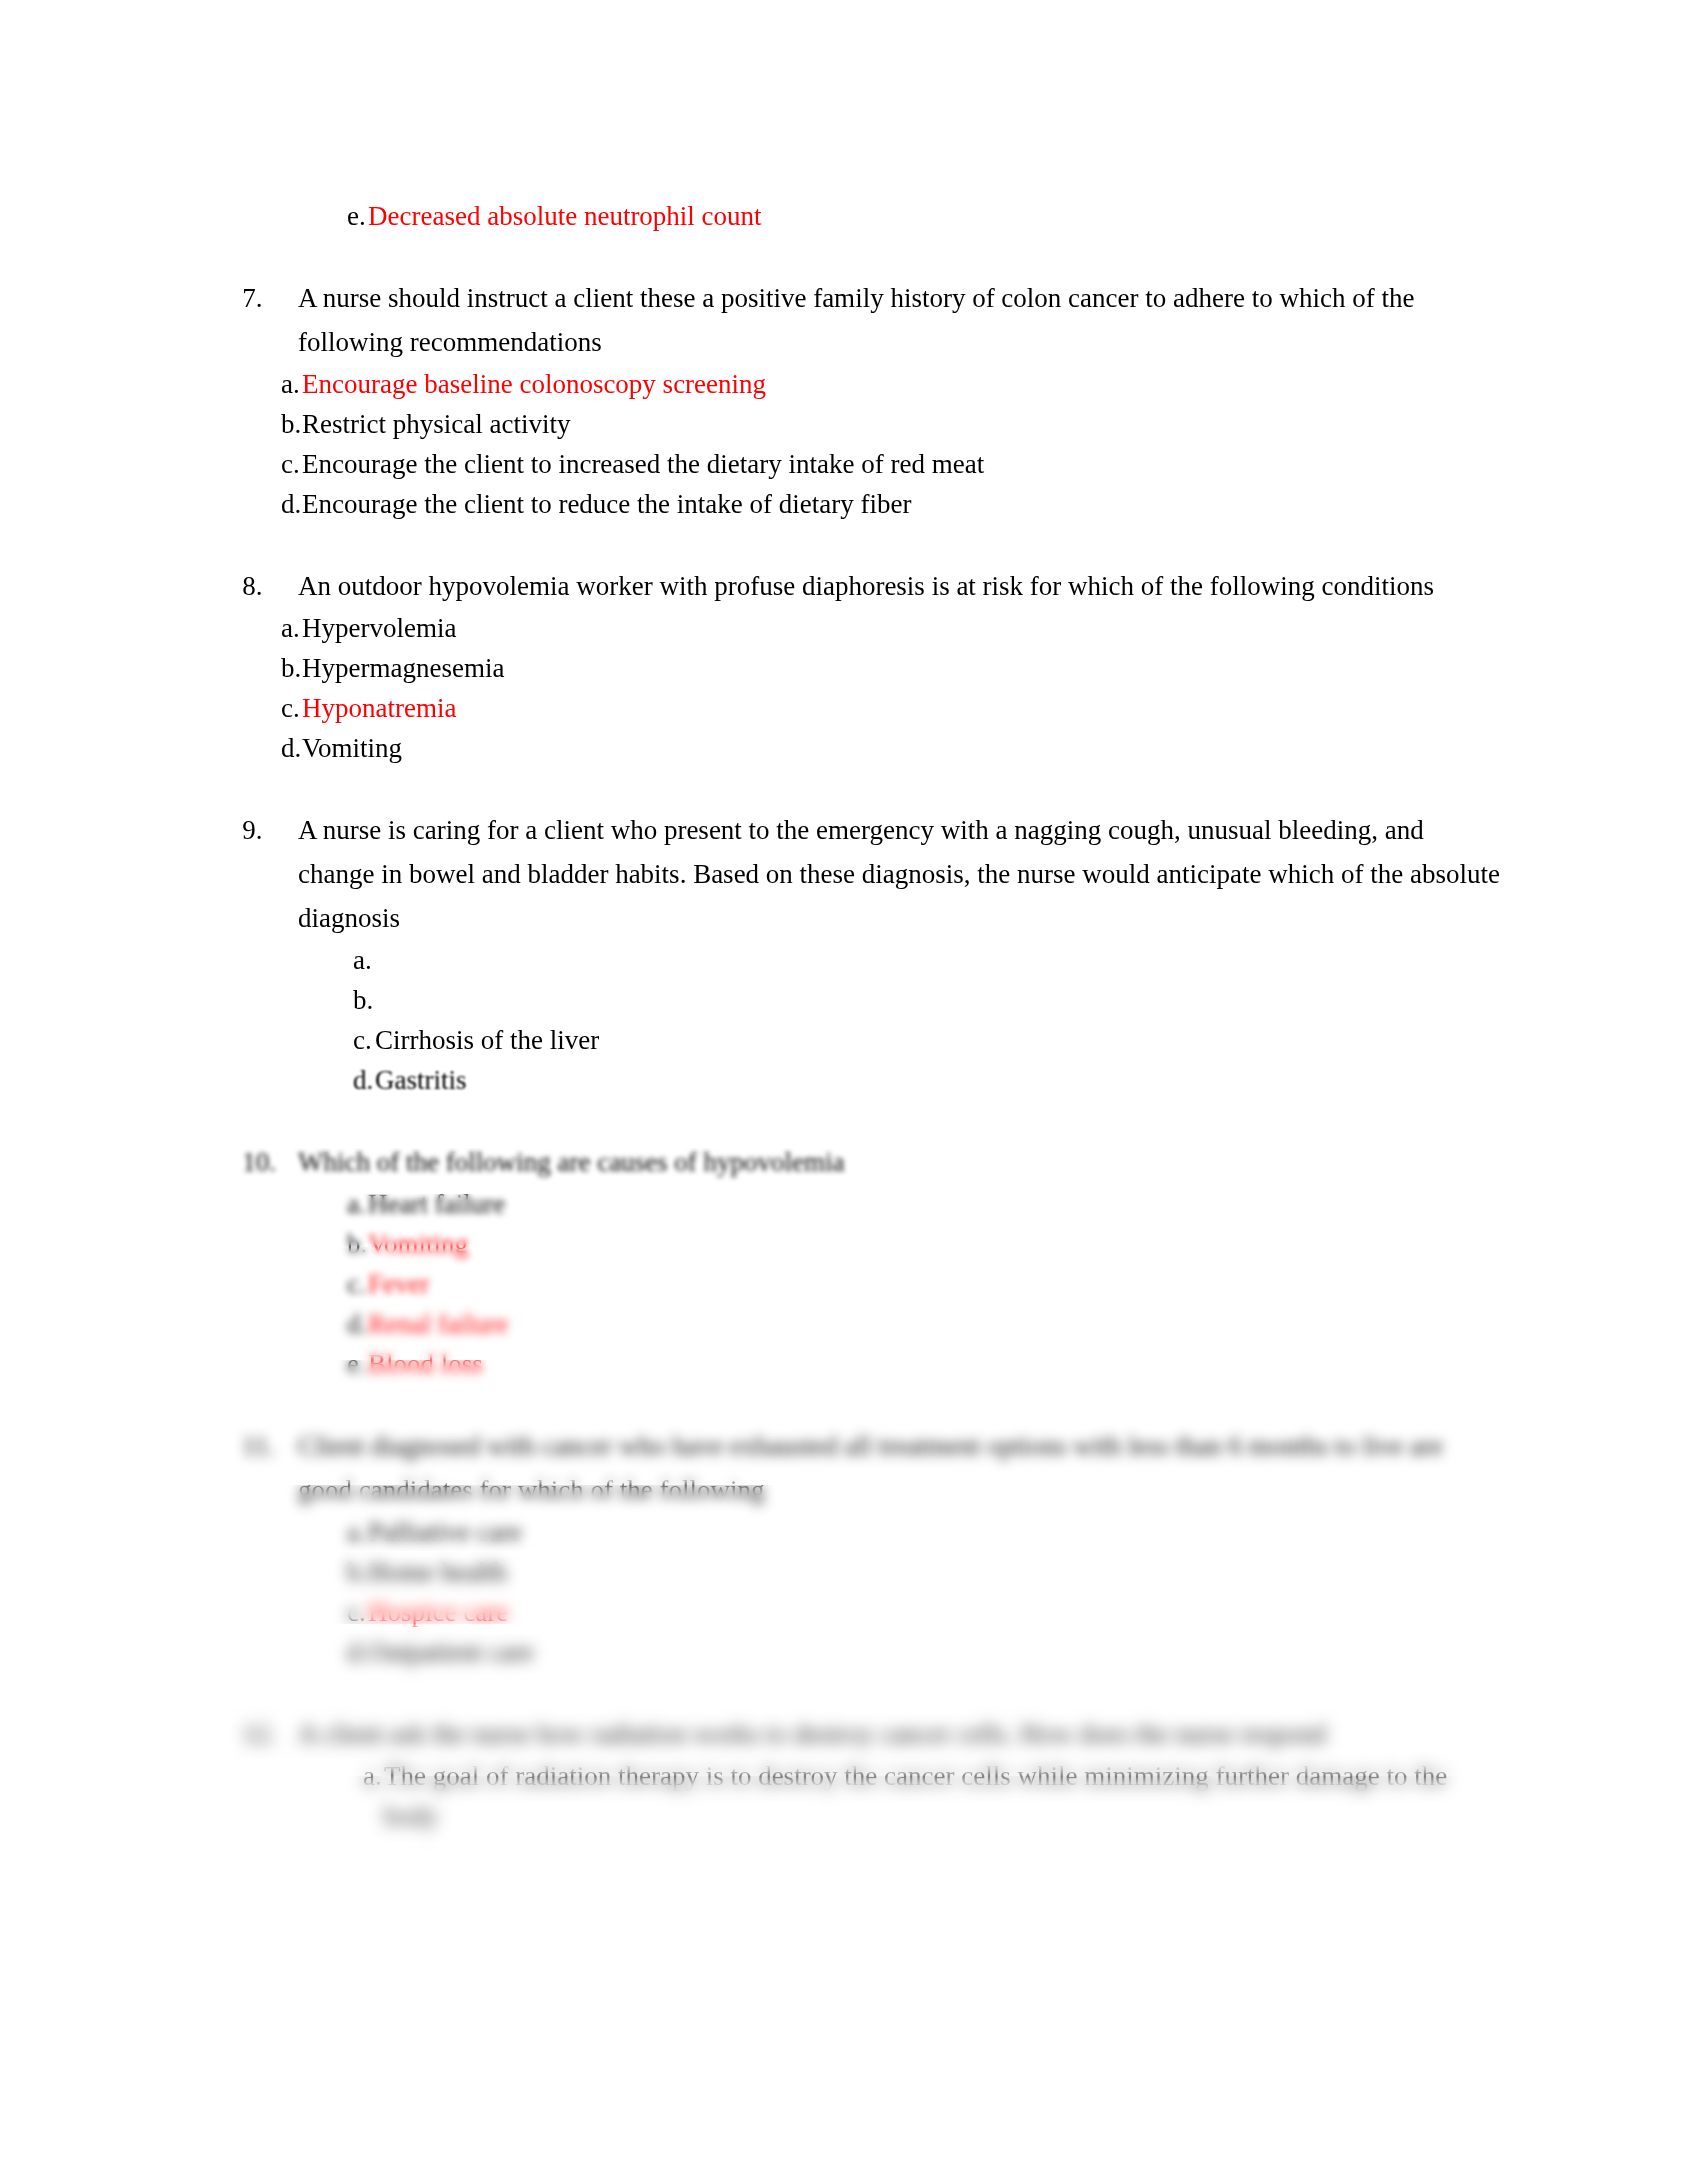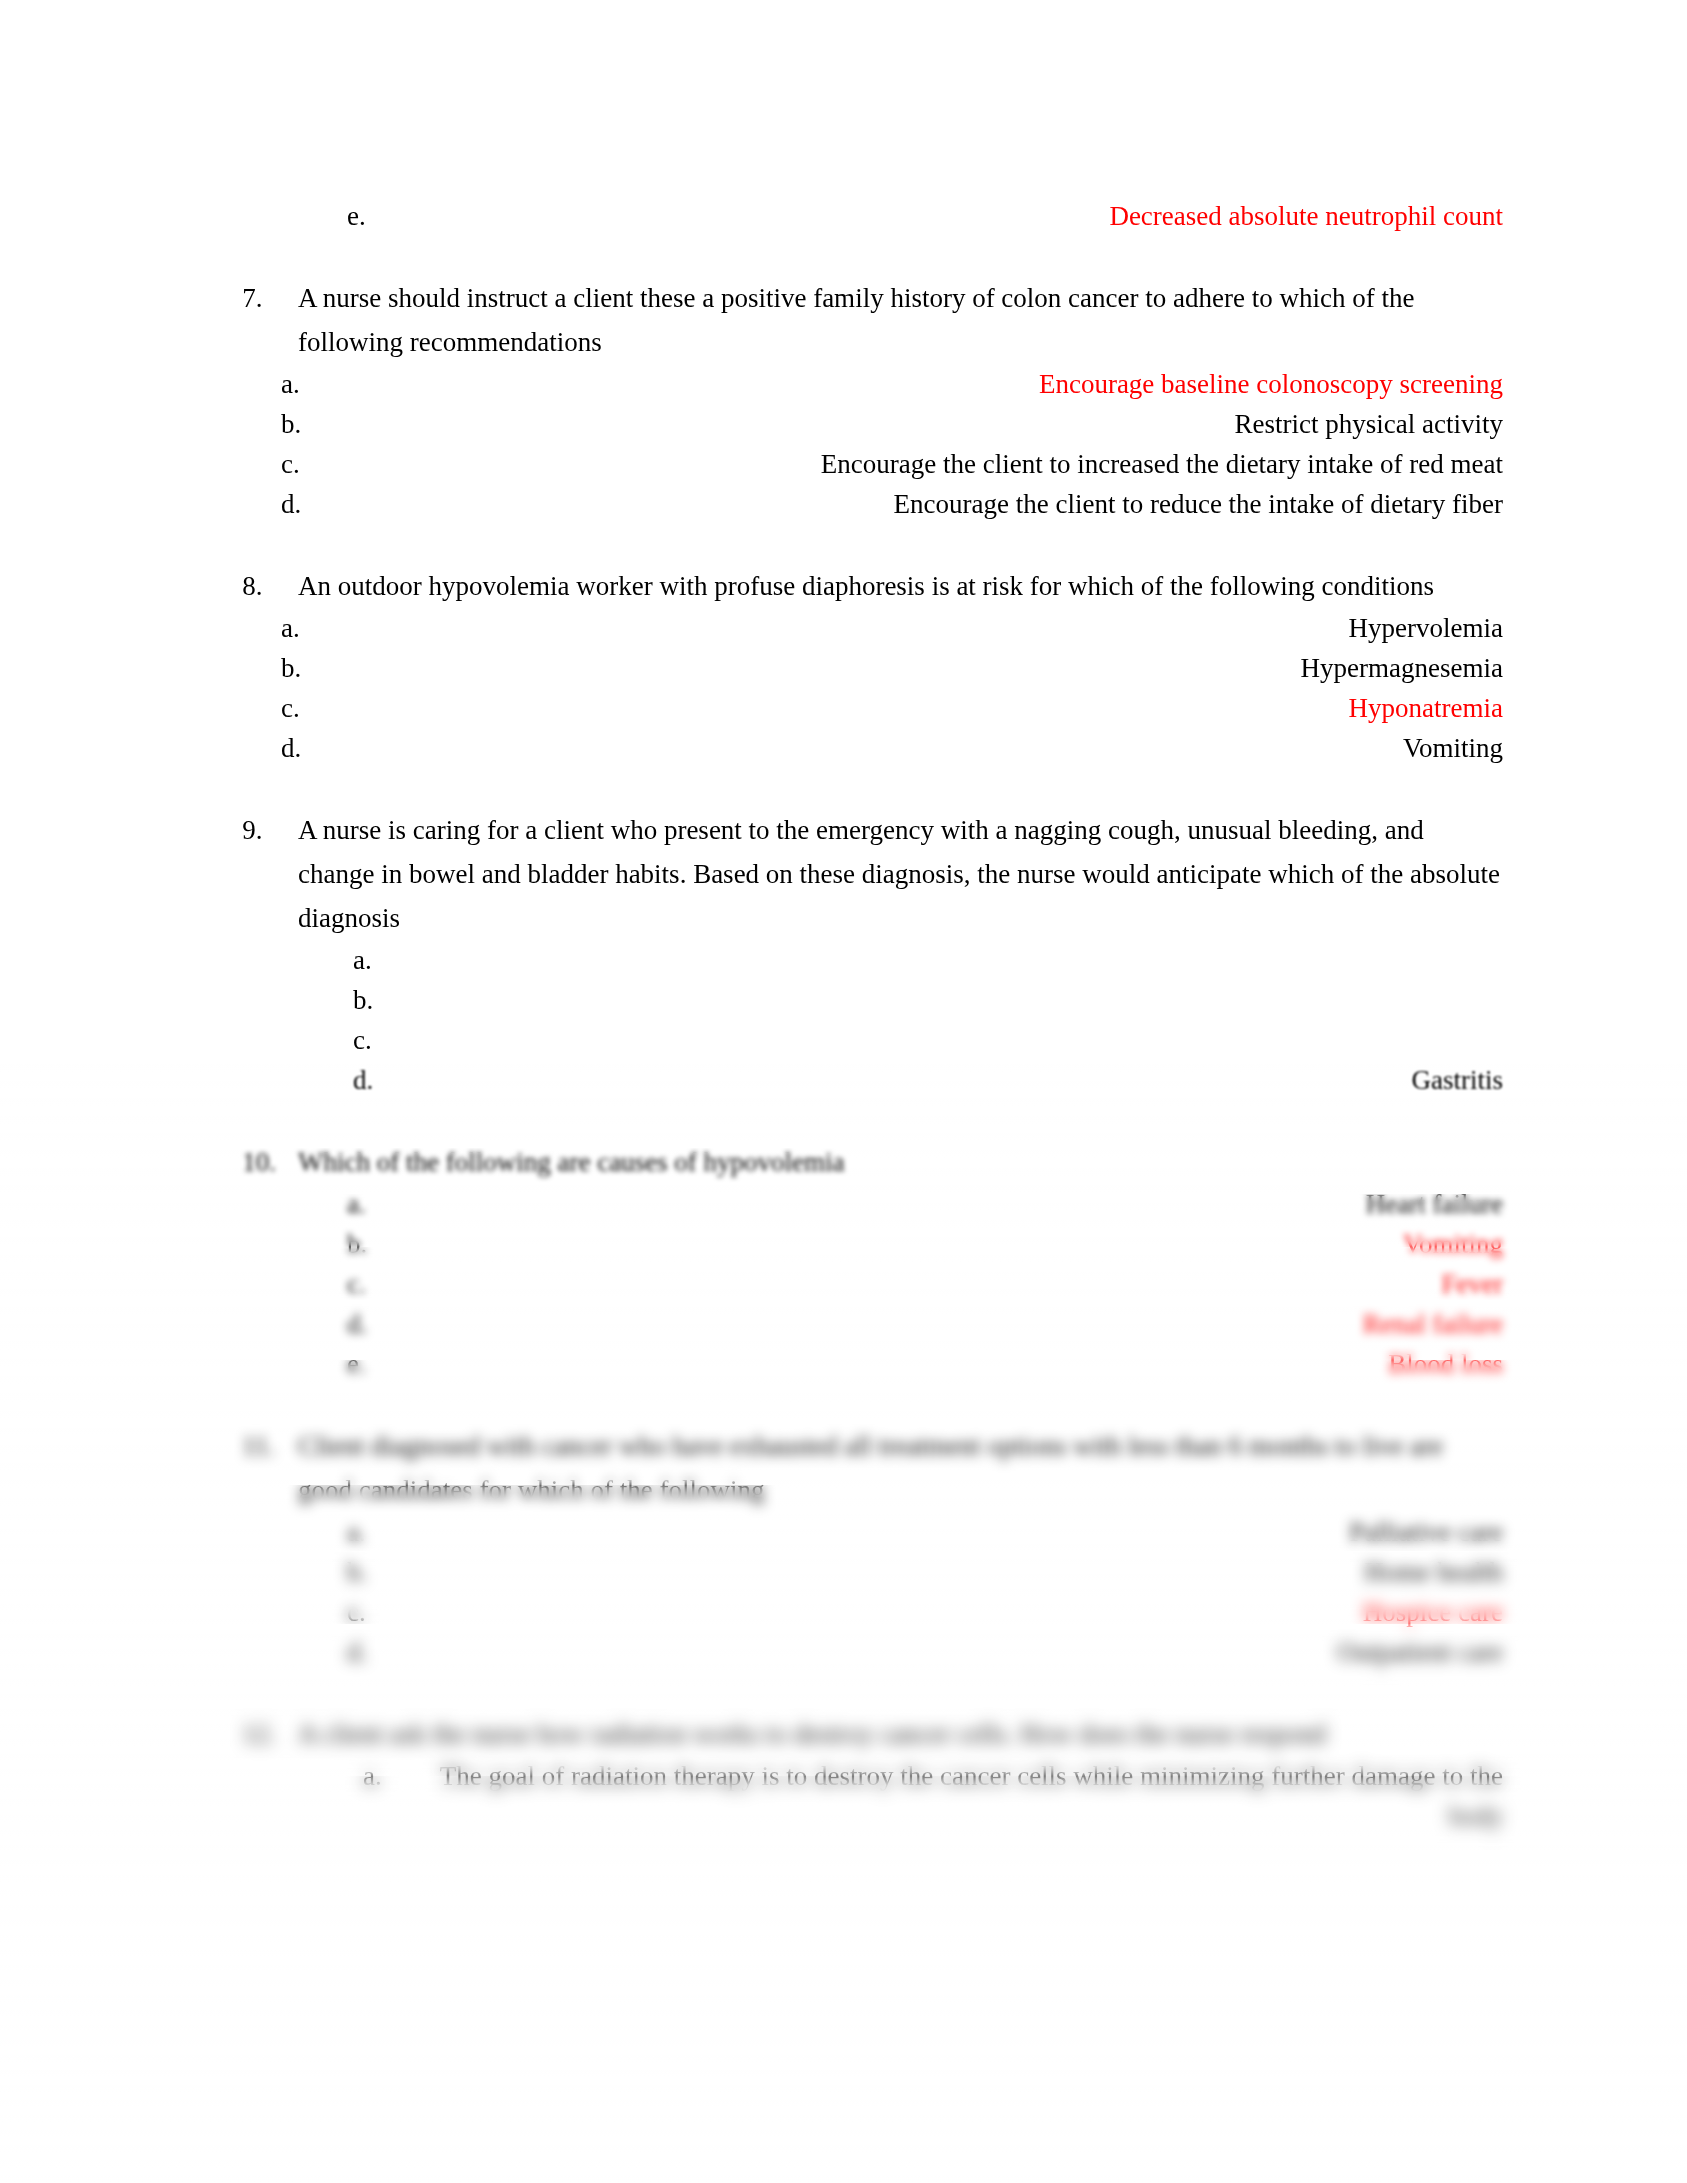--- a/index.html
+++ b/index.html
@@ -65,21 +65,20 @@
     line-height: 40px;
   }
   .opt-ltr {
     width: 69px;
     flex: 0 0 69px;
     padding-left: 48px;
     box-sizing: border-box;
   }
   .opt-text {
     flex: 1 1 auto;
-    text-align: right;
   }
 
   
   .indent-a .opt-ltr { padding-left: 114px; width: 135px; flex-basis: 135px; }
   .indent-b .opt-ltr { padding-left: 120px; width: 142px; flex-basis: 142px; }
   .indent-c .opt-ltr { padding-left: 130px; width: 151px; flex-basis: 151px; }
 
   .answer { color: #ff0000; }
 
   .spacer-lg { height: 40px; }
@@ -177,20 +176,21 @@
         <span class="q-text">A nurse is caring for a client who present to the emergency with a nagging cough, unusual bleeding, and change in bowel and bladder habits. Based on these diagnosis, the nurse would anticipate which of the absolute diagnosis</span>
       </div>
       <div class="opt-row indent-b">
         <span class="opt-ltr">a.</span>
       </div>
       <div class="opt-row indent-b">
         <span class="opt-ltr">b.</span>
       </div>
       <div class="opt-row indent-b">
         <span class="opt-ltr">c.</span>
+        <span class="opt-text">Cirrhosis of the liver</span>
       </div>
       <div class="opt-row indent-b">
         <span class="opt-ltr">d.</span>
         <span class="opt-text">Gastritis</span>
       </div>
     </div>
 
     <div class="spacer-lg"></div>
 
     <div class="q-block">

